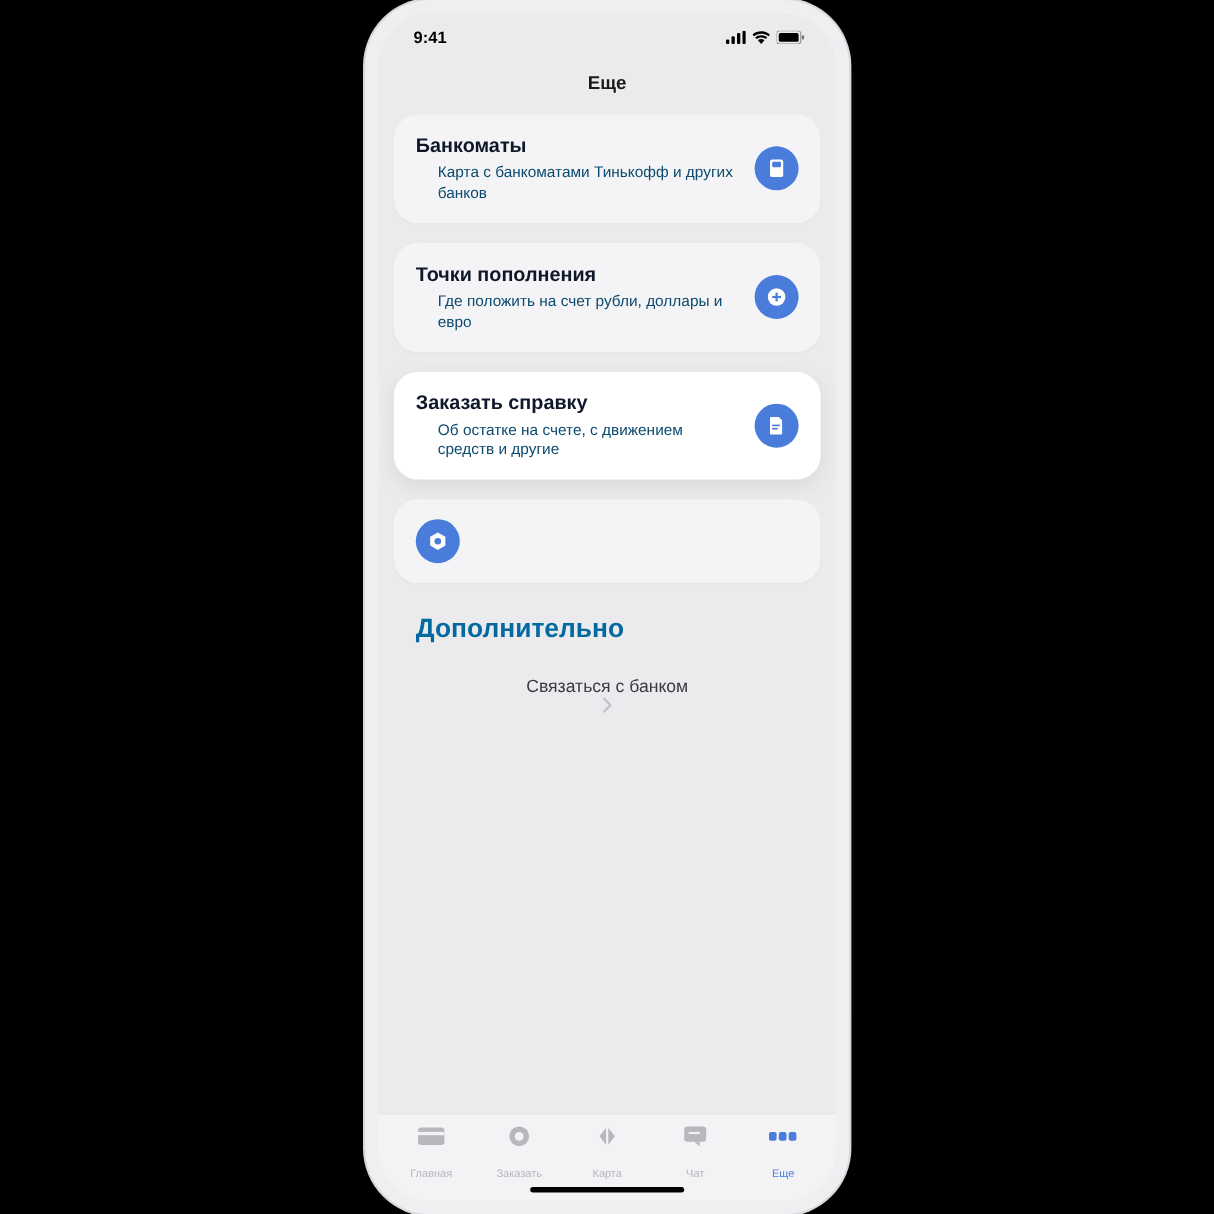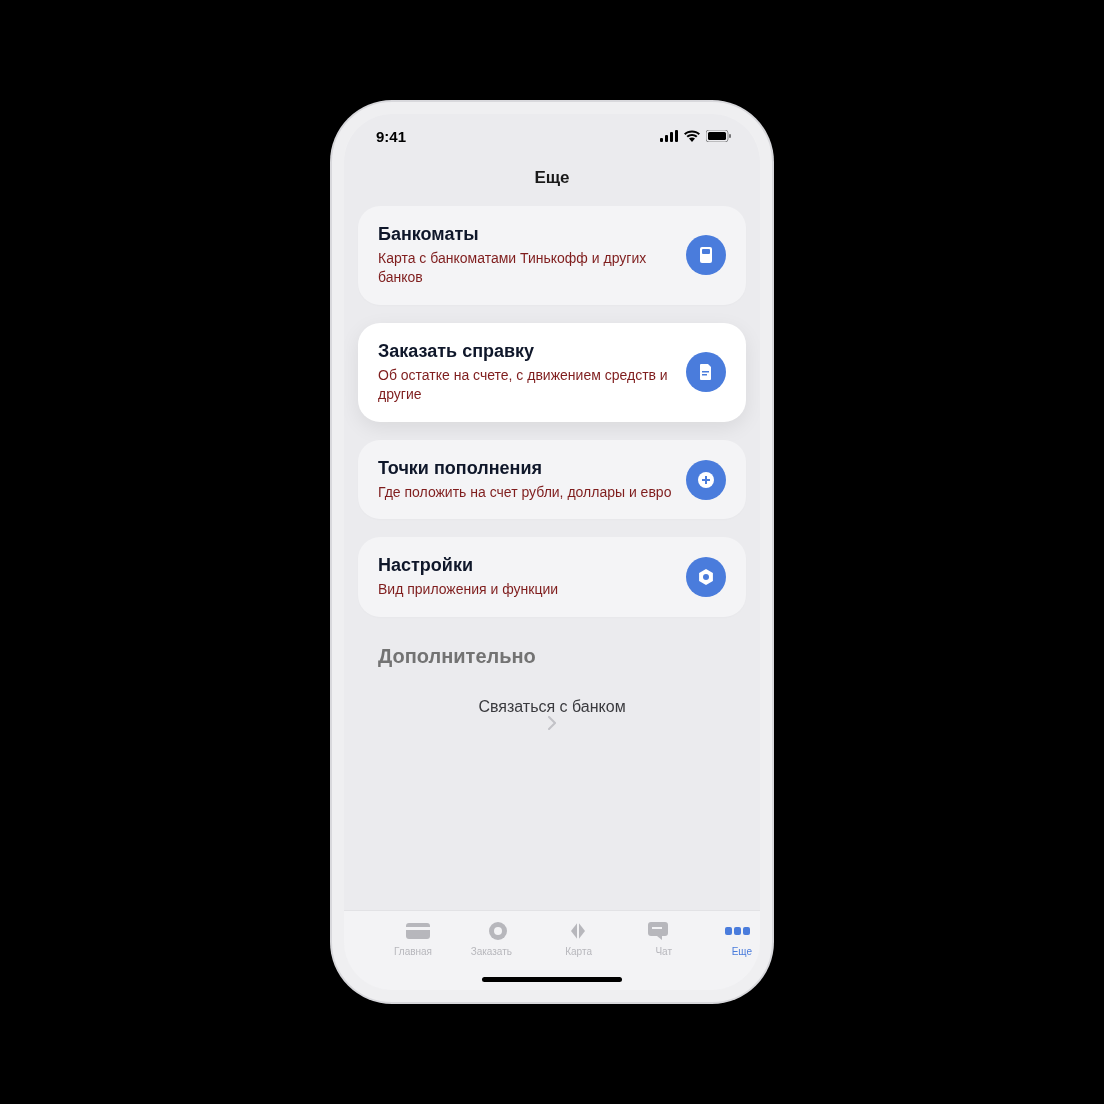--- a/index.html
+++ b/index.html
@@ -7,21 +7,21 @@
     width: 1104px;
     height: 1104px;
     background: #000;
     display: flex;
     align-items: center;
     justify-content: center;
     font-family: -apple-system, "Helvetica Neue", Arial, sans-serif;
   }
   .phone {
     width: 440px;
-    height: 900px;
+    height: 1104px;
     background: #f2f2f4;
     border-radius: 60px;
     border: 12px solid #efeff1;
     box-shadow: 0 0 0 2px #d8d8dc, 0 20px 60px rgba(0,0,0,.6);
     overflow: hidden;
     position: relative;
     display: flex;
     flex-direction: column;
   }
   .screen {
@@ -71,42 +71,43 @@
   }
   .card-text { flex: 1; }
   .card-title {
     font-size: 18px;
     font-weight: 700;
     color: #0f172a;
     margin-bottom: 4px;
   }
   .card-sub {
     font-size: 14px;
-    color: #7f1d1d;
+    color: #0c4a6e;
     line-height: 1.35;
+    margin-left: 20px;
   }
   .card-icon {
     width: 40px;
     height: 40px;
     border-radius: 50%;
     background: #4a7cdc;
     display: flex;
     align-items: center;
     justify-content: center;
     flex-shrink: 0;
   }
   .card-icon svg { display: block; }
   .section {
     margin-top: 10px;
     padding: 0 6px;
   }
   .section-title {
-    font-size: 20px;
+    font-size: 24px;
     font-weight: 700;
-    color: #737373;
+    color: #0369a1;
     padding: 10px 14px 16px 14px;
   }
   .list-row {
     display: flex;
     align-items: center;
     justify-content: space-between;
     padding: 14px 14px;
     font-size: 16px;
     color: #3a3a3e;
     flex-direction: column;
@@ -120,22 +121,22 @@
     border-top: 1px solid #e2e2e5;
     display: flex;
     align-items: flex-start;
     justify-content: space-around;
     padding: 8px 8px 0 8px;
   }
   .tab {
     flex: 1;
     display: flex;
     flex-direction: column;
-    align-items: flex-end;
-    gap: 3px;
+    align-items: center;
+    gap: 17px;
     color: #b7b7bc;
     font-size: 10px;
   }
   .tab.active { color: #4a7cdc; }
   .tab-icon {
     width: 28px;
     height: 24px;
     display: flex;
     align-items: center;
     justify-content: center;
@@ -193,53 +194,49 @@
           <div class="card-sub">Карта с банкоматами Тинькофф и других банков</div>
         </div>
         <div class="card-icon">
           <svg width="20" height="20" viewBox="0 0 20 20">
               <rect x="4" y="2" width="12" height="16" rx="2" fill="#fff"></rect>
               <rect x="6" y="4" width="8" height="5" rx="1" fill="#4a7cdc"></rect>
             </svg>
         </div>
       </div>
 
+      <div class="card">
+        <div class="card-text">
+          <div class="card-title">Точки пополнения</div>
+          <div class="card-sub">Где положить на счет рубли, доллары и евро</div>
+        </div>
+        <div class="card-icon">
+          <svg width="20" height="20" viewBox="0 0 20 20">
+              <circle cx="10" cy="10" r="8" fill="#fff"></circle>
+              <rect x="9" y="6" width="2" height="8" fill="#4a7cdc"></rect>
+              <rect x="6" y="9" width="8" height="2" fill="#4a7cdc"></rect>
+            </svg>
+        </div>
+      </div>
+
       <div class="card highlight">
         <div class="card-text">
           <div class="card-title">Заказать справку</div>
           <div class="card-sub">Об остатке на счете, с движением средств и другие</div>
         </div>
         <div class="card-icon">
           <svg width="20" height="20" viewBox="0 0 20 20">
               <path d="M5 2 H12 L15 5 V17 A1 1 0 0 1 14 18 H5 A1 1 0 0 1 4 17 V3 A1 1 0 0 1 5 2 Z" fill="#fff"></path>
               <rect x="6" y="9" width="7" height="1.5" fill="#4a7cdc"></rect>
               <rect x="6" y="12" width="5" height="1.5" fill="#4a7cdc"></rect>
             </svg>
         </div>
       </div>
 
       <div class="card">
-        <div class="card-text">
-          <div class="card-title">Точки пополнения</div>
-          <div class="card-sub">Где положить на счет рубли, доллары и евро</div>
-        </div>
-        <div class="card-icon">
-          <svg width="20" height="20" viewBox="0 0 20 20">
-              <circle cx="10" cy="10" r="8" fill="#fff"></circle>
-              <rect x="9" y="6" width="2" height="8" fill="#4a7cdc"></rect>
-              <rect x="6" y="9" width="8" height="2" fill="#4a7cdc"></rect>
-            </svg>
-        </div>
-      </div>
-
-      <div class="card">
-        <div class="card-text">
-          <div class="card-title">Настройки</div>
-          <div class="card-sub">Вид приложения и функции</div>
-        </div>
         <div class="card-icon">
           <svg width="20" height="20" viewBox="0 0 20 20">
               <polygon points="10,2 16.9,6 16.9,14 10,18 3.1,14 3.1,6" fill="#fff"></polygon>
               <circle cx="10" cy="10" r="3" fill="#4a7cdc"></circle>
             </svg>
         </div>
       </div>
 
       <div class="section">
         <div class="section-title">Дополнительно</div>

